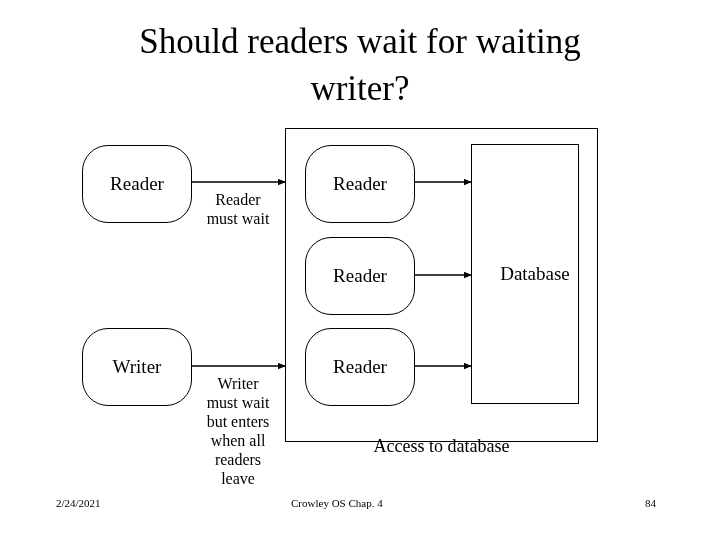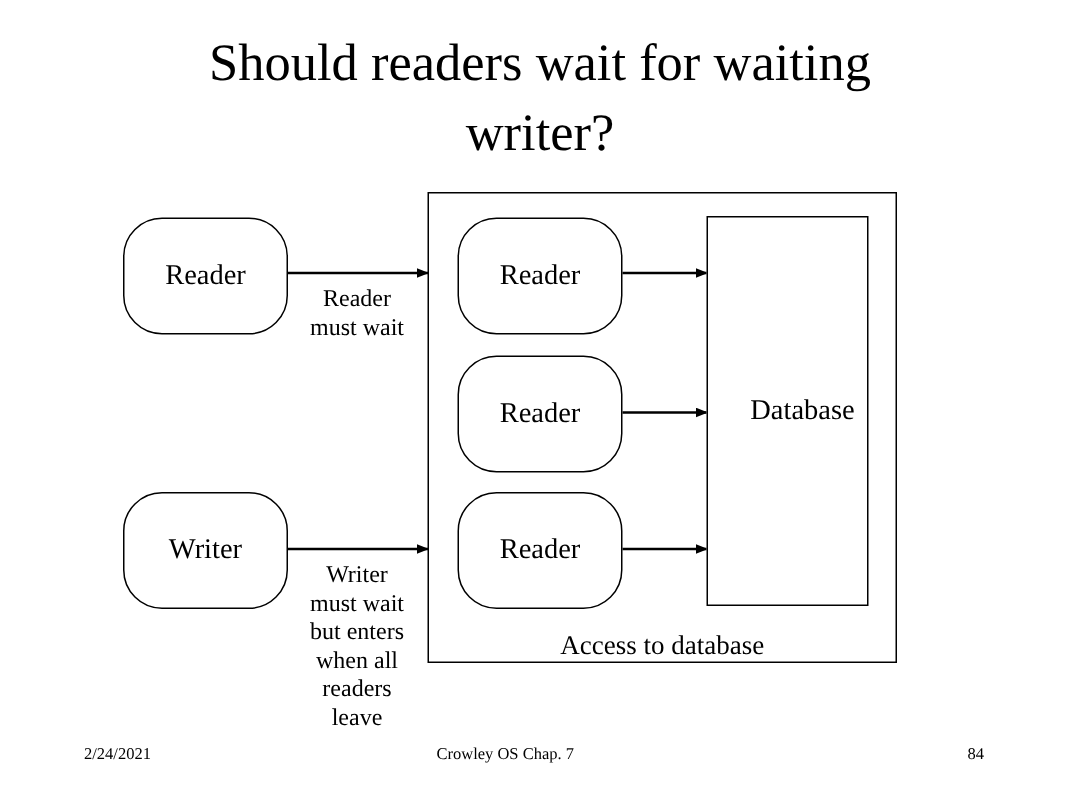--- a/index.html
+++ b/index.html
@@ -86,20 +86,21 @@
     color: #000000;
     white-space: pre-line;
   }
 
   .caption {
     position: absolute;
     text-align: center;
     font-family: "Liberation Serif", "DejaVu Serif", serif;
     font-size: 18px;
     color: #000000;
+    margin-top: 16px;
   }
 
   
   .footer-text {
     position: absolute;
     font-family: Liberation Serif, serif;
     font-size: 11px;
     color: #000000;
     white-space: nowrap;
   }
@@ -168,17 +169,17 @@
     <div class="node sharp" style="left:471px; top:144px; width:108px; height:260px;">
       <span>Database</span>
     </div>
 
     <div class="caption" style="left:300px; top:420px; width:283px;">Access to database</div>
 
   </div>
 
   <div class="footer-text" id="footer-date">2/24/2021</div>
 
-  <div class="footer-text" id="footer-center">Crowley  OS  Chap. 7</div>
+  <div class="footer-text" id="footer-center">Crowley  OS  Chap. 4</div>
 
   <div class="footer-text" id="footer-page">84</div>
 
 </div>
 
 </body></html>

